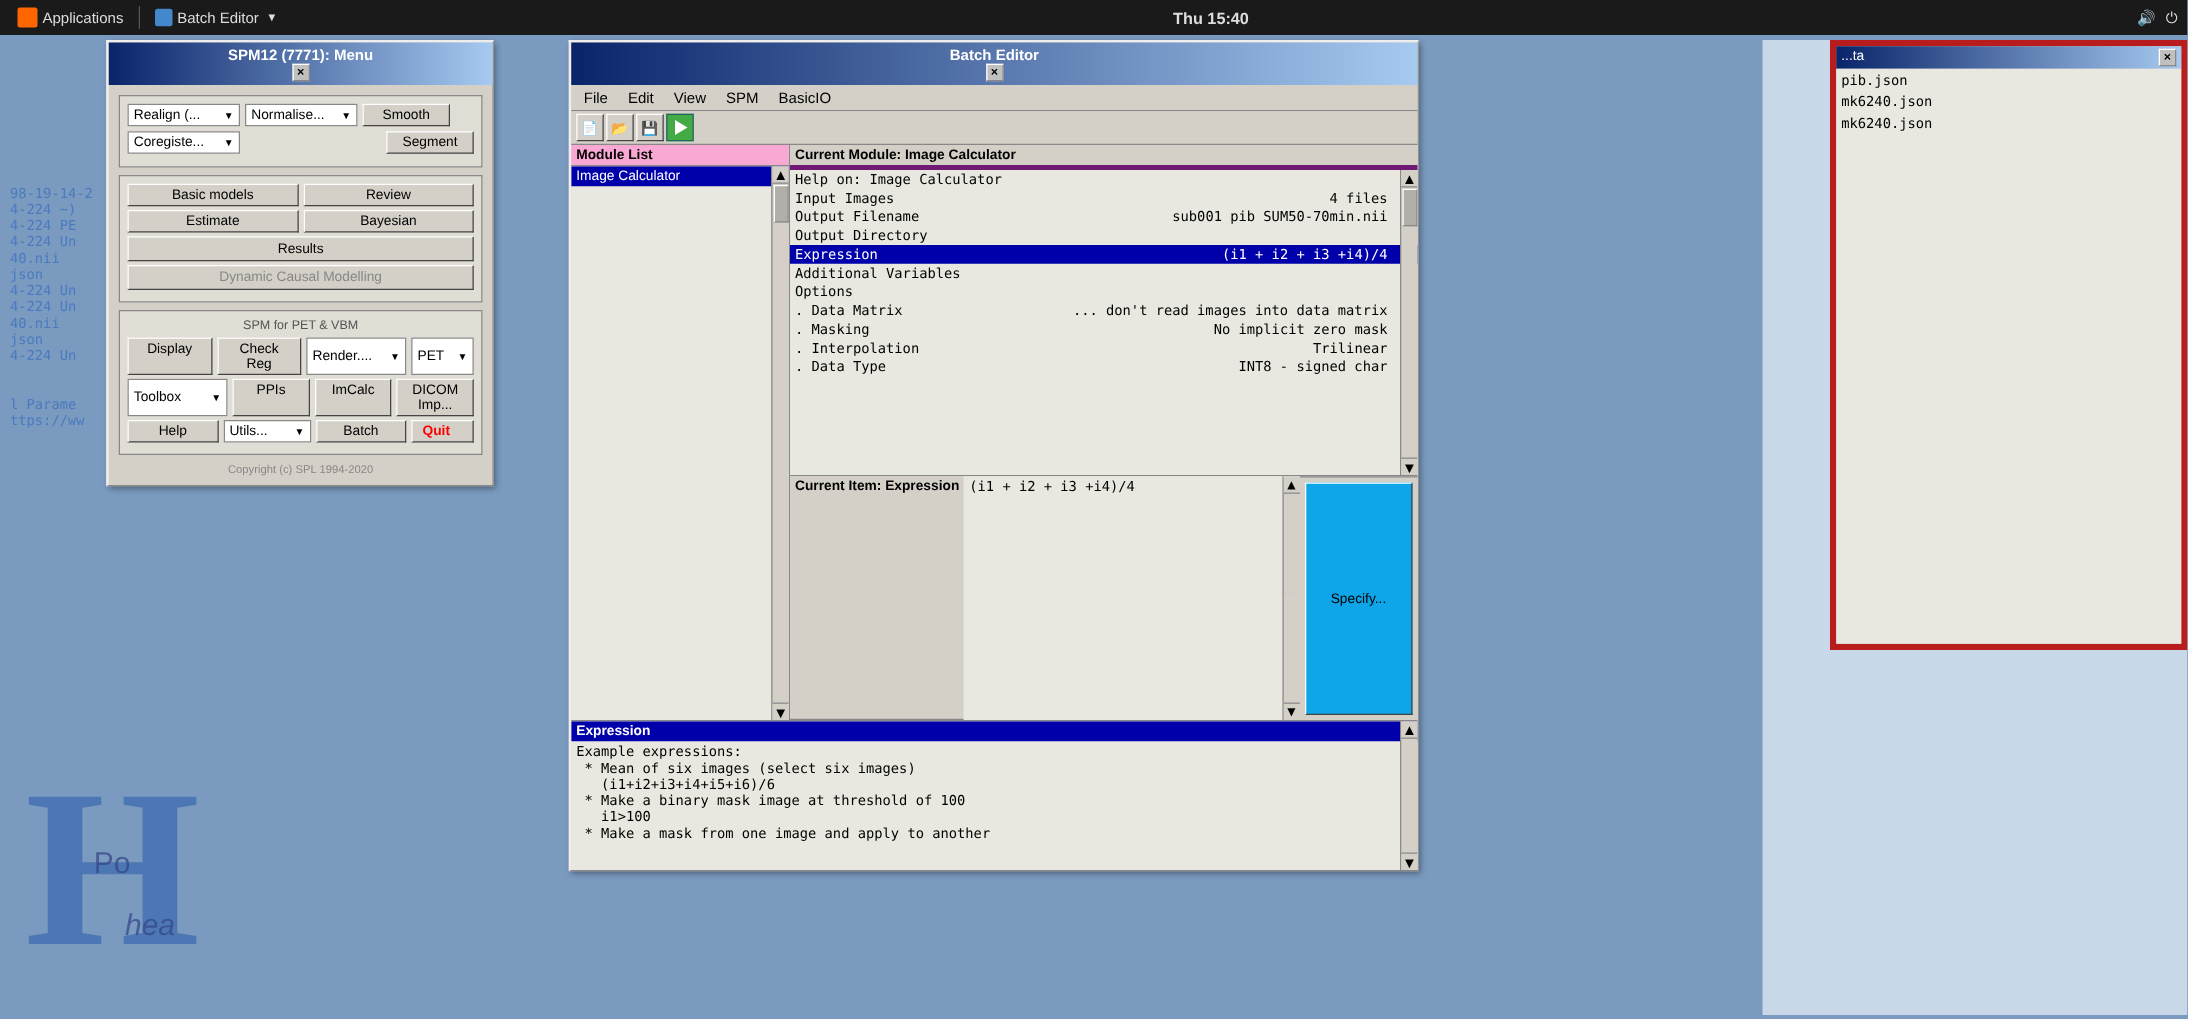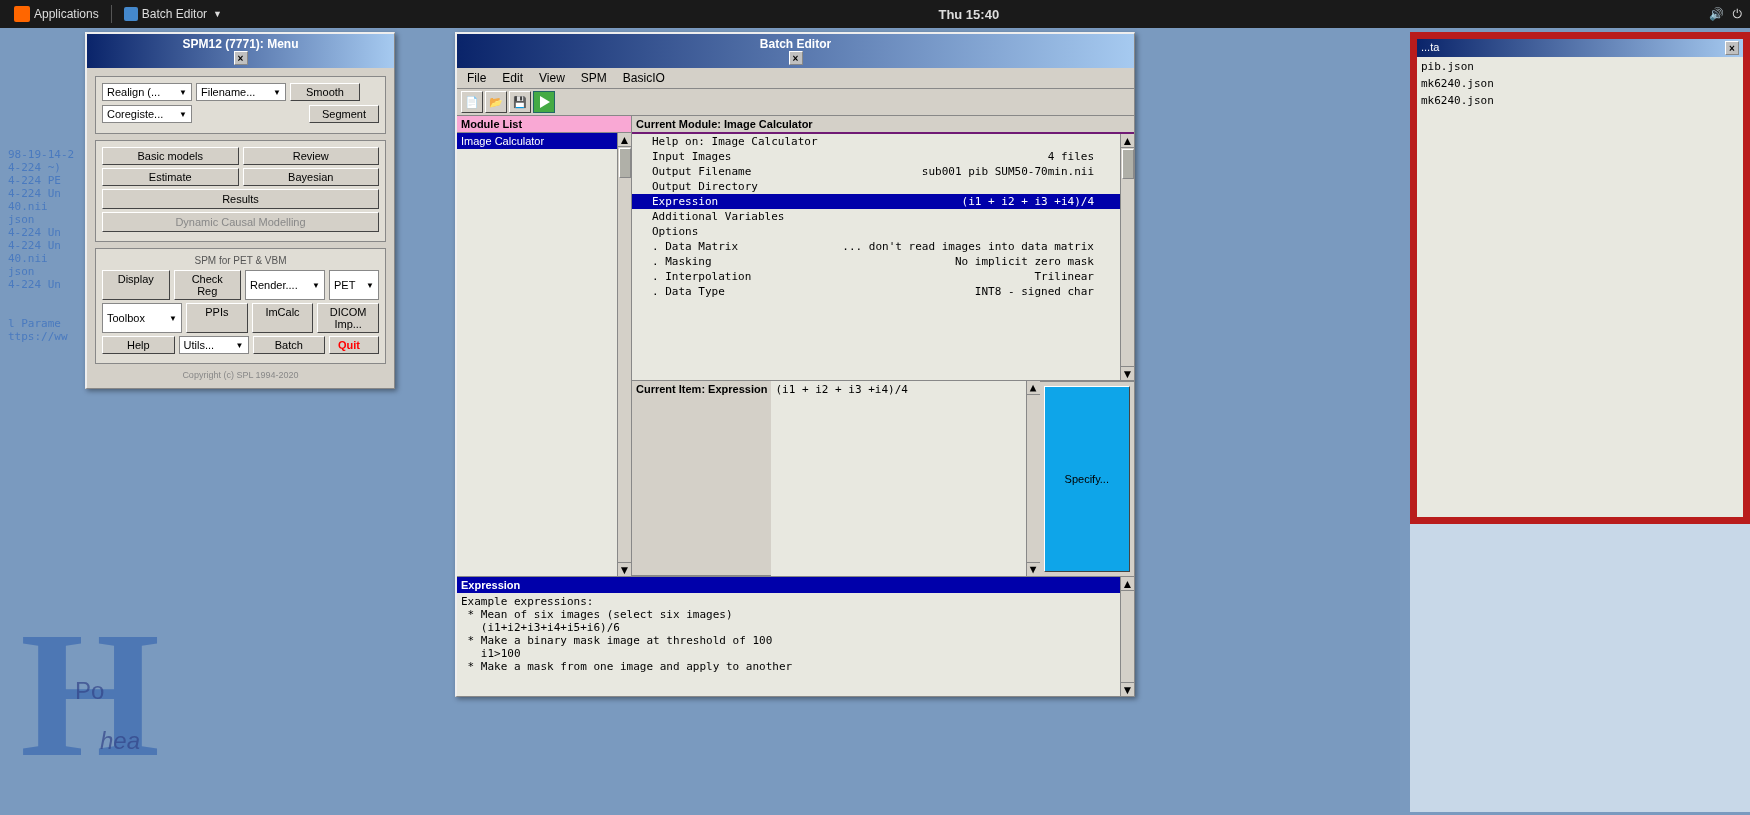--- a/index.html
+++ b/index.html
@@ -294,33 +294,33 @@
       color: white;
     }
     .current-module-panel {
       flex: 1;
       display: flex;
       flex-direction: column;
       background: #e8e8e0;
     }
     .current-module-title {
       background: #d4d0c8;
-      border-bottom: 2px solid #701a75;
+      border-bottom: 4px solid #701a75;
       padding: 2px 4px;
       font-size: 11px;
       font-weight: bold;
     }
     .module-props {
       flex: 1;
       overflow: hidden;
       position: relative;
     }
     .prop-row {
       display: flex;
-      padding: 1px 20px;
+      padding: 1px 4px;
       font-size: 11px;
       font-family: monospace;
       align-items: center;
     }
     .prop-row.selected {
       background: #0000aa;
       color: white;
     }
     .prop-label { min-width: 180px; }
     .prop-value { flex: 1; text-align: right; padding-right: 20px; }
@@ -422,23 +422,23 @@
       width: 340px;
       height: 780px;
       background: #c8d8e8;
       z-index: 1;
     }
 
     .small-list-panel {
       position: absolute;
       top: 32px;
       right: 0;
-      width: 340px;
-      background: #d4d0c8;
-      border: 7px solid #b91c1c;
+      width: 286px;
+      background: #d4d0c8;
+      border: 5px solid #b91c1c;
       z-index: 20;
     }
     .small-list-title {
       background: linear-gradient(to right, #0a246a, #a6caf0);
       color: white;
       font-size: 11px;
       padding: 2px 4px;
       display: flex;
       justify-content: space-between;
     }
@@ -534,21 +534,21 @@
   </div>
   <div class="win-body">
 
     <div class="spm-section">
       <div class="spm-row">
         <div class="spm-dropdown">
           <span>Realign (...</span>
           <span class="spm-dropdown-arrow">▼</span>
         </div>
         <div class="spm-dropdown">
-          <span>Filename...</span>
+          <span>Normalise...</span>
           <span class="spm-dropdown-arrow">▼</span>
         </div>
         <div class="spm-btn">Smooth</div>
       </div>
       <div class="spm-row">
         <div class="spm-dropdown">
           <span>Coregiste...</span>
           <span class="spm-dropdown-arrow">▼</span>
         </div>
         <div style="flex:1;"></div>

